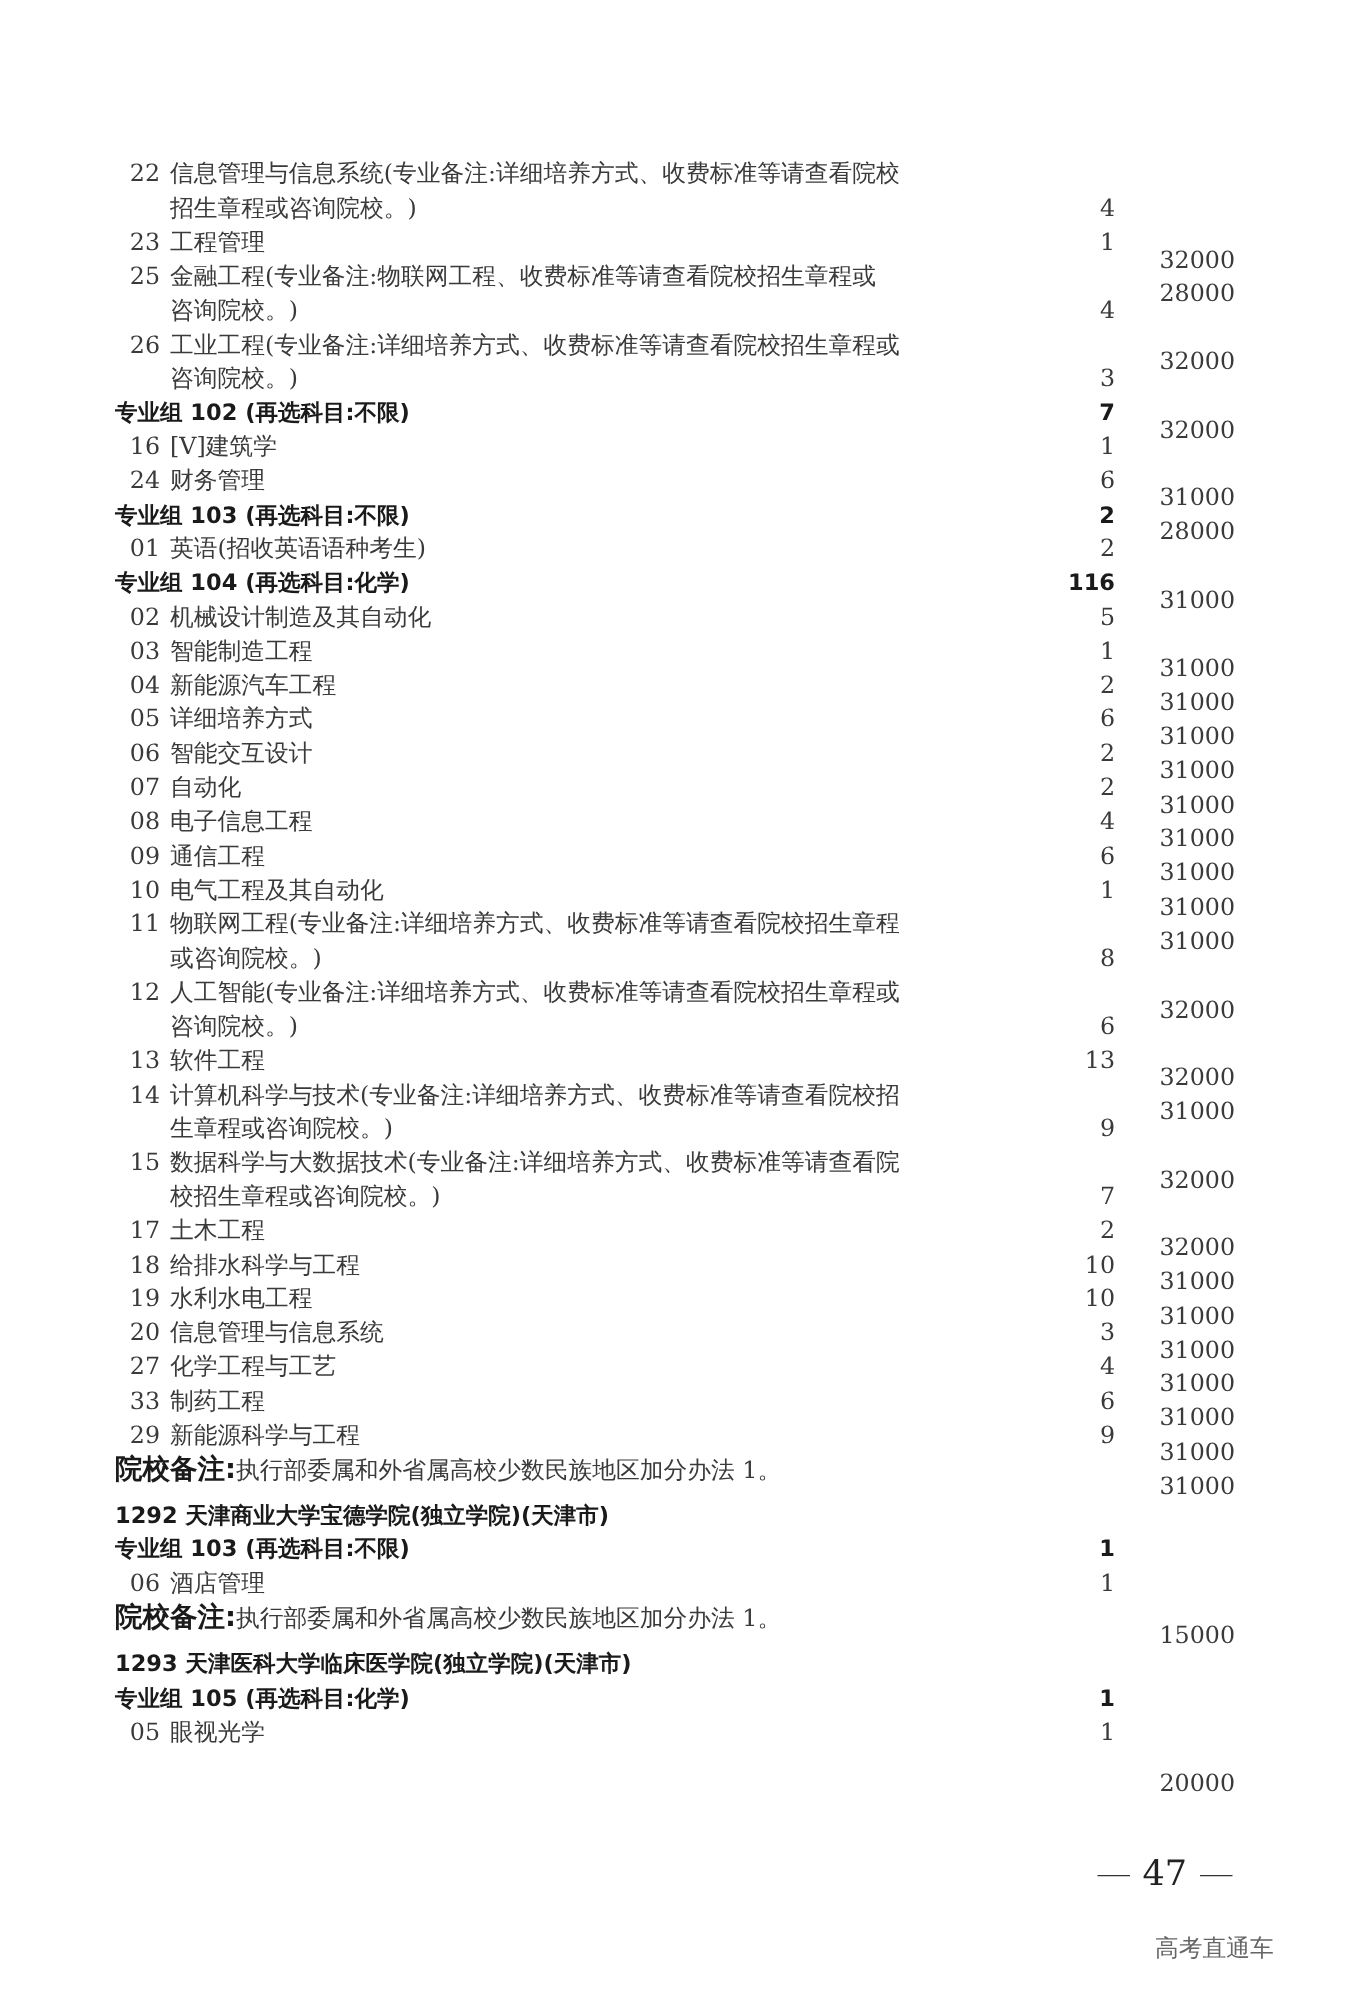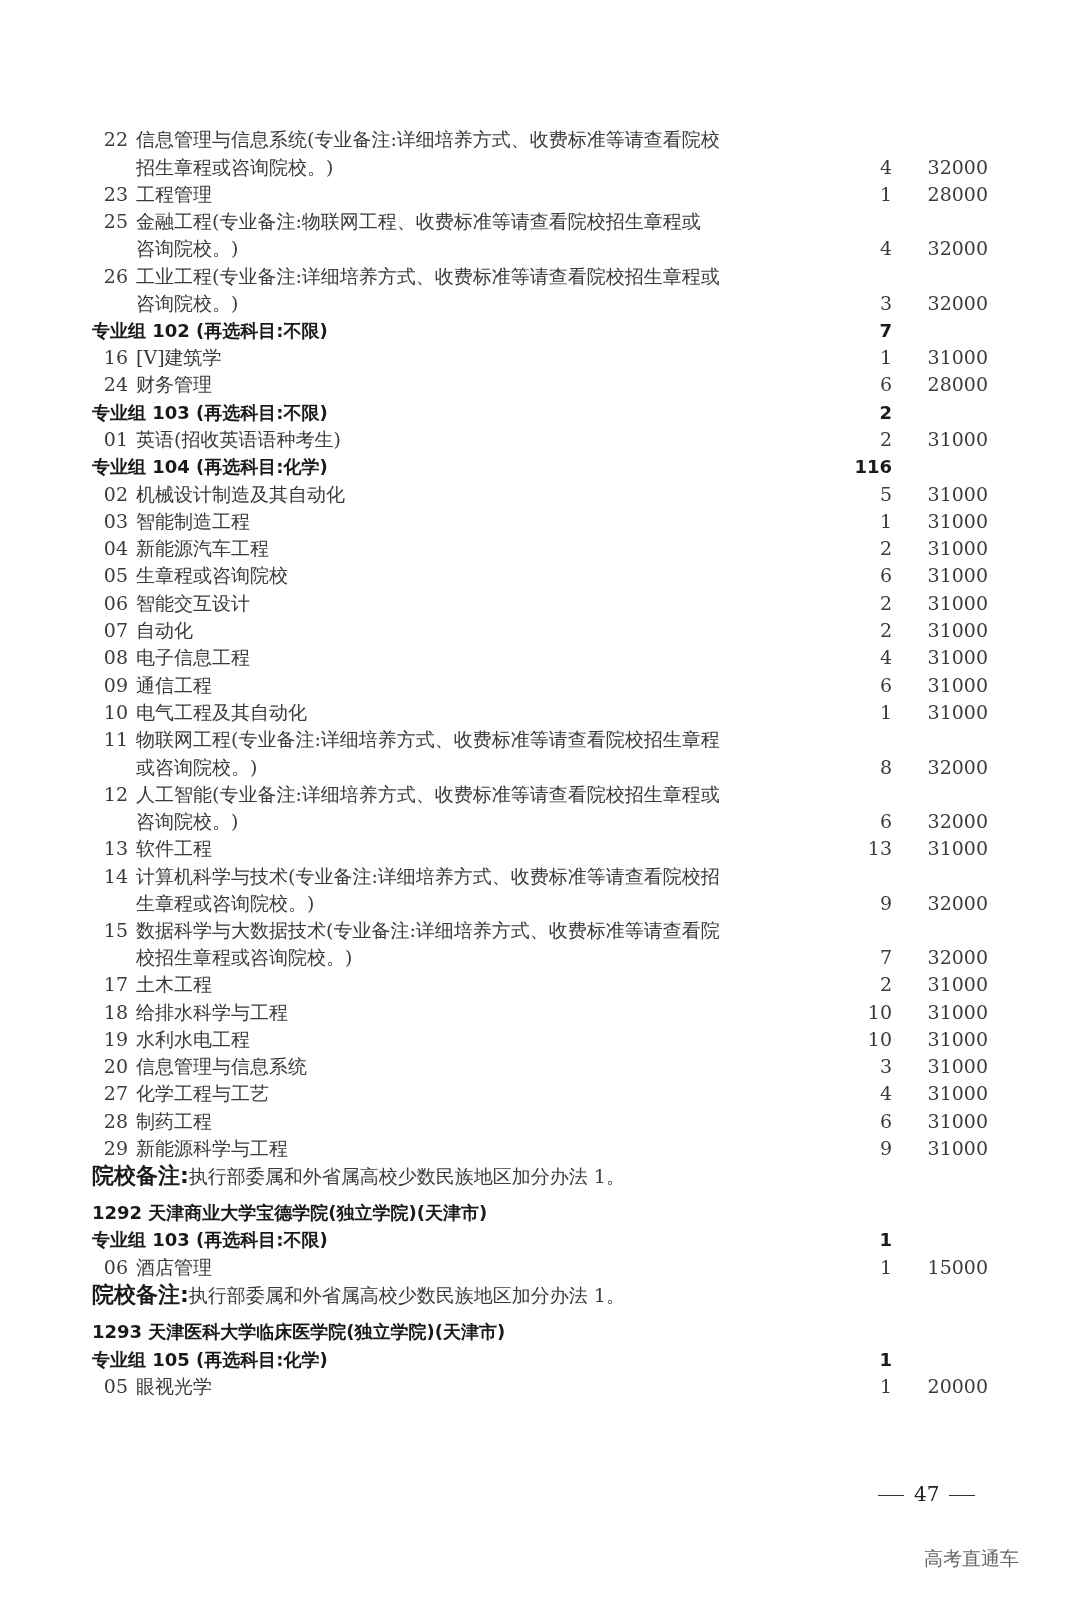--- a/index.html
+++ b/index.html
@@ -4,27 +4,27 @@
 <style>
   html, body { margin: 0; padding: 0; }
   body { width: 1080px; height: 1598px; background: #ffffff; position: relative; overflow: hidden;
          font-family: "DejaVu Serif", "Liberation Serif", serif; color: #3a3a3a; }
   .page { position: absolute; left: 0; top: 0; width: 1080px; height: 1598px; }
   .row { position: absolute; left: 0; width: 1080px; height: 27px; font-size: 19px; line-height: 27px; white-space: nowrap; }
   .code { position: absolute; left: 100px; width: 28px; text-align: right; }
   .name { position: absolute; left: 136px; }
   .cont { position: absolute; left: 136px; }
   .plan { position: absolute; left: 840px; width: 52px; text-align: right; }
-  .fee  { position: absolute; left: 920px; width: 68px; text-align: right; }
+  .fee  { position: absolute; left: 920px; width: 68px; text-align: right; margin-top: 41px; }
   .bold { font-family: "DejaVu Sans", "Liberation Sans", sans-serif; font-weight: bold; color: #1a1a1a; font-size: 18px; }
   .group-title { position: absolute; left: 92px; }
   .note-label { position: absolute; left: 92px; }
   .note-label b { font-family: "DejaVu Sans", "Liberation Sans", sans-serif; font-weight: bold; color: #1a1a1a; font-size: 22px; }
   .note-label span { color: #3a3a3a; }
-  .footer-page { position: absolute; left: 868px; top: 1482px; font-size: 20px; color: #222; }
+  .footer-page { position: absolute; left: 868px; top: 1482px; font-size: 28px; color: #222; }
   .footer-page .dash { display: inline-block; width: 26px; height: 1.5px; background: #333; vertical-align: middle; margin: 0 10px; }
   .watermark { position: absolute; left: 924px; top: 1546px; font-family: "DejaVu Sans", "Liberation Sans", sans-serif; font-size: 19px; color: #666; }
 </style>
 </head>
 <body>
 
 <div class="page">
 
   <div class="row" style="top:126px">
     <span class="code">22</span>
@@ -108,21 +108,21 @@
     <span class="fee">31000</span>
   </div>
   <div class="row" style="top:535px">
     <span class="code">04</span>
     <span class="name">新能源汽车工程</span>
     <span class="plan">2</span>
     <span class="fee">31000</span>
   </div>
   <div class="row" style="top:562px">
     <span class="code">05</span>
-    <span class="name">生章程或咨询院校</span>
+    <span class="name">详细培养方式</span>
     <span class="plan">6</span>
     <span class="fee">31000</span>
   </div>
   <div class="row" style="top:590px">
     <span class="code">06</span>
     <span class="name">智能交互设计</span>
     <span class="plan">2</span>
     <span class="fee">31000</span>
   </div>
   <div class="row" style="top:617px">
@@ -221,21 +221,21 @@
     <span class="plan">3</span>
     <span class="fee">31000</span>
   </div>
   <div class="row" style="top:1080px">
     <span class="code">27</span>
     <span class="name">化学工程与工艺</span>
     <span class="plan">4</span>
     <span class="fee">31000</span>
   </div>
   <div class="row" style="top:1108px">
-    <span class="code">28</span>
+    <span class="code">33</span>
     <span class="name">制药工程</span>
     <span class="plan">6</span>
     <span class="fee">31000</span>
   </div>
   <div class="row" style="top:1135px">
     <span class="code">29</span>
     <span class="name">新能源科学与工程</span>
     <span class="plan">9</span>
     <span class="fee">31000</span>
   </div>

